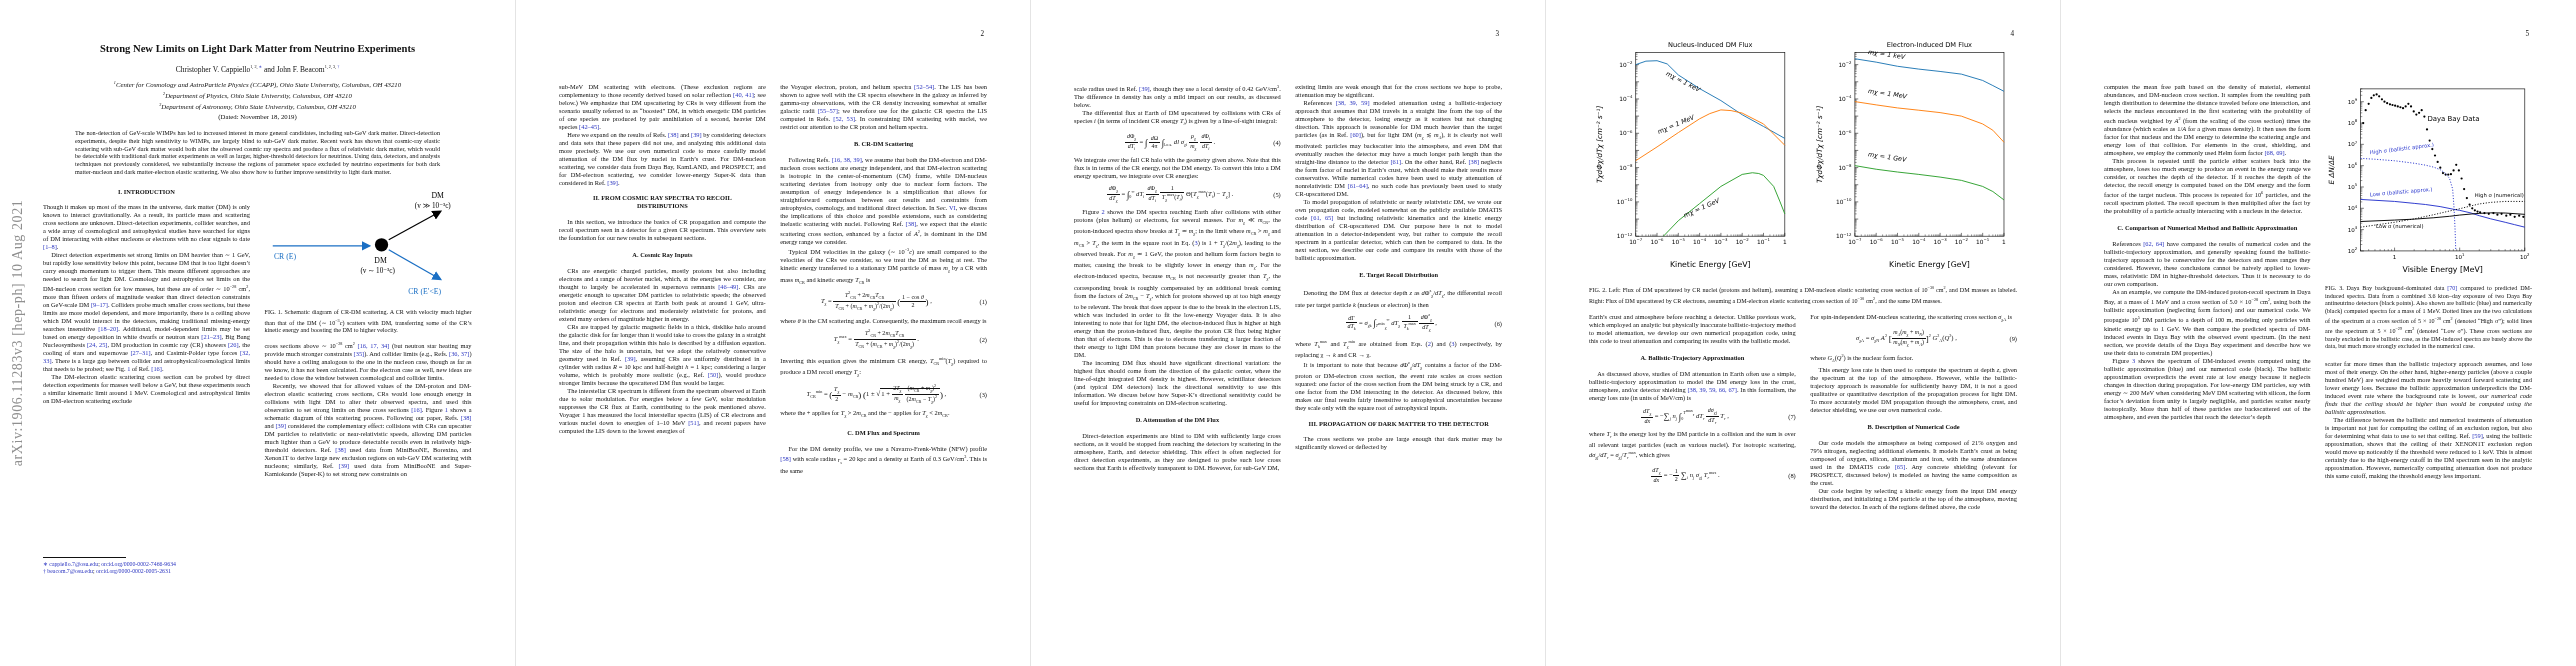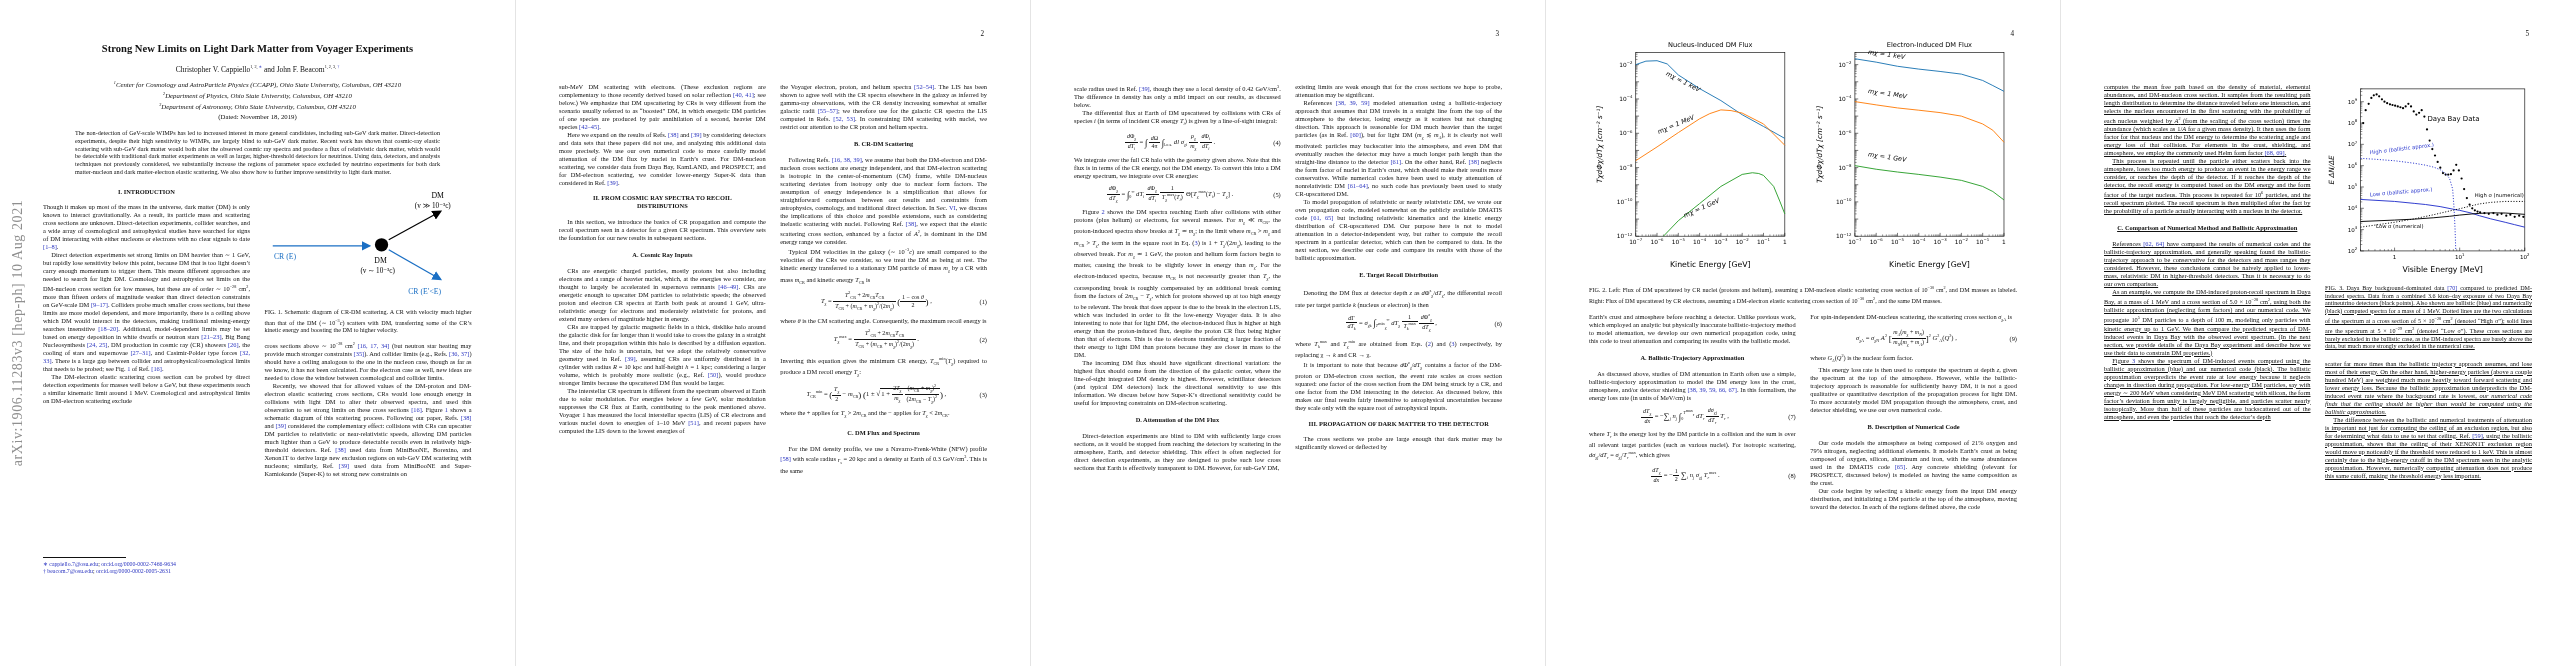--- a/index.html
+++ b/index.html
@@ -46,21 +46,21 @@
   svg .serif{font-family:"Liberation Serif",serif;}
 </style>
 </head>
 <body>
 
 <div class="paper">
 
   <div class="page">
     <div class="arxiv">arXiv:1906.11283v3  [hep-ph]  10 Aug 2021</div>
     <div class="content p1content">
-      <div class="title">Strong New Limits on Light Dark Matter from Voyager Experiments</div>
+      <div class="title">Strong New Limits on Light Dark Matter from Neutrino Experiments</div>
       <div class="authors">Christopher V. Cappiello<sup>1, 2, <c>∗</c></sup> and John F. Beacom<sup>1, 2, 3, <c>†</c></sup></div>
       <div class="affil"><sup>1</sup>Center for Cosmology and AstroParticle Physics (CCAPP), Ohio State University, Columbus, OH 43210</div>
       <div class="affil"><sup>2</sup>Department of Physics, Ohio State University, Columbus, OH 43210</div>
       <div class="affil"><sup>3</sup>Department of Astronomy, Ohio State University, Columbus, OH 43210</div>
       <div class="dated">(Dated: November 18, 2019)</div>
       <div class="abstract">The non-detection of GeV-scale WIMPs has led to increased interest in more general candidates, including sub-GeV dark matter. Direct-detection experiments, despite their high sensitivity to WIMPs, are largely blind to sub-GeV dark matter. Recent work has shown that cosmic-ray elastic scattering with sub-GeV dark matter would both alter the observed cosmic ray spectra and produce a flux of relativistic dark matter, which would be detectable with traditional dark matter experiments as well as larger, higher-threshold detectors for neutrinos. Using data, detectors, and analysis techniques not previously considered, we substantially increase the regions of parameter space excluded by neutrino experiments for both dark matter-nucleon and dark matter-electron elastic scattering. We also show how to further improve sensitivity to light dark matter.</div>
       <div class="cols">
         <div class="col p1col">
           <div class="sec secfirst">I.   INTRODUCTION</div>
           <p class="body noind">Though it makes up most of the mass in the universe, dark matter (DM) is only known to interact gravitationally. As a result, its particle mass and scattering cross sections are unknown. Direct-detection experiments, collider searches, and a wide array of cosmological and astrophysical studies have searched for signs of DM interacting with either nucleons or electrons with no clear signals to date <c>[1–8]</c>.</p>
@@ -584,21 +584,21 @@
           <div class="sub">B.   Description of Numerical Code</div>
           <p class="body">Our code models the atmosphere as being composed of 21% oxygen and 79% nitrogen, neglecting additional elements. It models Earth’s crust as being composed of oxygen, silicon, aluminum and iron, with the same abundances used in the DMATIS code <c>[65]</c>. Any concrete shielding (relevant for PROSPECT, discussed below) is modeled as having the same composition as the crust.</p>
           <p class="body">Our code begins by selecting a kinetic energy from the input DM energy distribution, and initializing a DM particle at the top of the atmosphere, moving toward the detector. In each of the regions defined above, the code</p>
         </div>
       </div>
     </div>
   </div>
 
   <div class="page">
     <div class="pagenum">5</div>
-    <div class="content" style="top:83px;text-decoration:underline;">
+    <div class="content" style="top:83px;">
       <div class="cols">
         <div class="col">
           <p class="body noind">computes the mean free path based on the density of material, elemental abundances, and DM-nucleon cross section. It samples from the resulting path length distribution to determine the distance traveled before one interaction, and selects the nucleus encountered in the first scattering with the probability of each nucleus weighted by <i>A</i><sup>2</sup> (from the scaling of the cross section) times the abundance (which scales as 1/<i>A</i> for a given mass density). It then uses the form factor for that nucleus and the DM energy to determine the scattering angle and energy loss of that collision. For elements in the crust, shielding, and atmosphere, we employ the commonly used Helm form factor <c>[68, 69]</c>.</p>
           <p class="body">This process is repeated until the particle either scatters back into the atmosphere, loses too much energy to produce an event in the energy range we consider, or reaches the depth of the detector. If it reaches the depth of the detector, the recoil energy is computed based on the DM energy and the form factor of the target nucleus. This process is repeated for 10<sup>6</sup> particles, and the recoil spectrum plotted. The recoil spectrum is then multiplied after the fact by the probability of a particle actually interacting with a nucleus in the detector.</p>
           <div class="sub">C.   Comparison of Numerical Method and Ballistic Approximation</div>
           <p class="body">References <c>[62, 64]</c> have compared the results of numerical codes and the ballistic-trajectory approximation, and generally speaking found the ballistic-trajectory approach to be conservative for the detectors and mass ranges they considered. However, these conclusions cannot be naively applied to lower-mass, relativistic DM in higher-threshold detectors. Thus it is necessary to do our own comparison.</p>
           <p class="body">As an example, we compute the DM-induced proton-recoil spectrum in Daya Bay, at a mass of 1 MeV and a cross section of 5.0 × 10<sup>−28</sup> cm<sup>2</sup>, using both the ballistic approximation (neglecting form factors) and our numerical code. We propagate 10<sup>5</sup> DM particles to a depth of 100 m, modeling only particles with kinetic energy up to 1 GeV. We then compare the predicted spectra of DM-induced events in Daya Bay with the observed event spectrum. (In the next section, we provide details of the Daya Bay experiment and describe how we use their data to constrain DM properties.)</p>
           <p class="body">Figure <c>3</c> shows the spectrum of DM-induced events computed using the ballistic approximation (blue) and our numerical code (black). The ballistic approximation overpredicts the event rate at low energy because it neglects changes in direction during propagation. For low-energy DM particles, say with energy ∼ 200 MeV when considering MeV DM scattering with silicon, the form factor’s deviation from unity is largely negligible, and particles scatter nearly isotropically. More than half of these particles are backscattered out of the atmosphere, and even the particles that reach the detector’s depth</p>
         </div>
         <div class="col">

